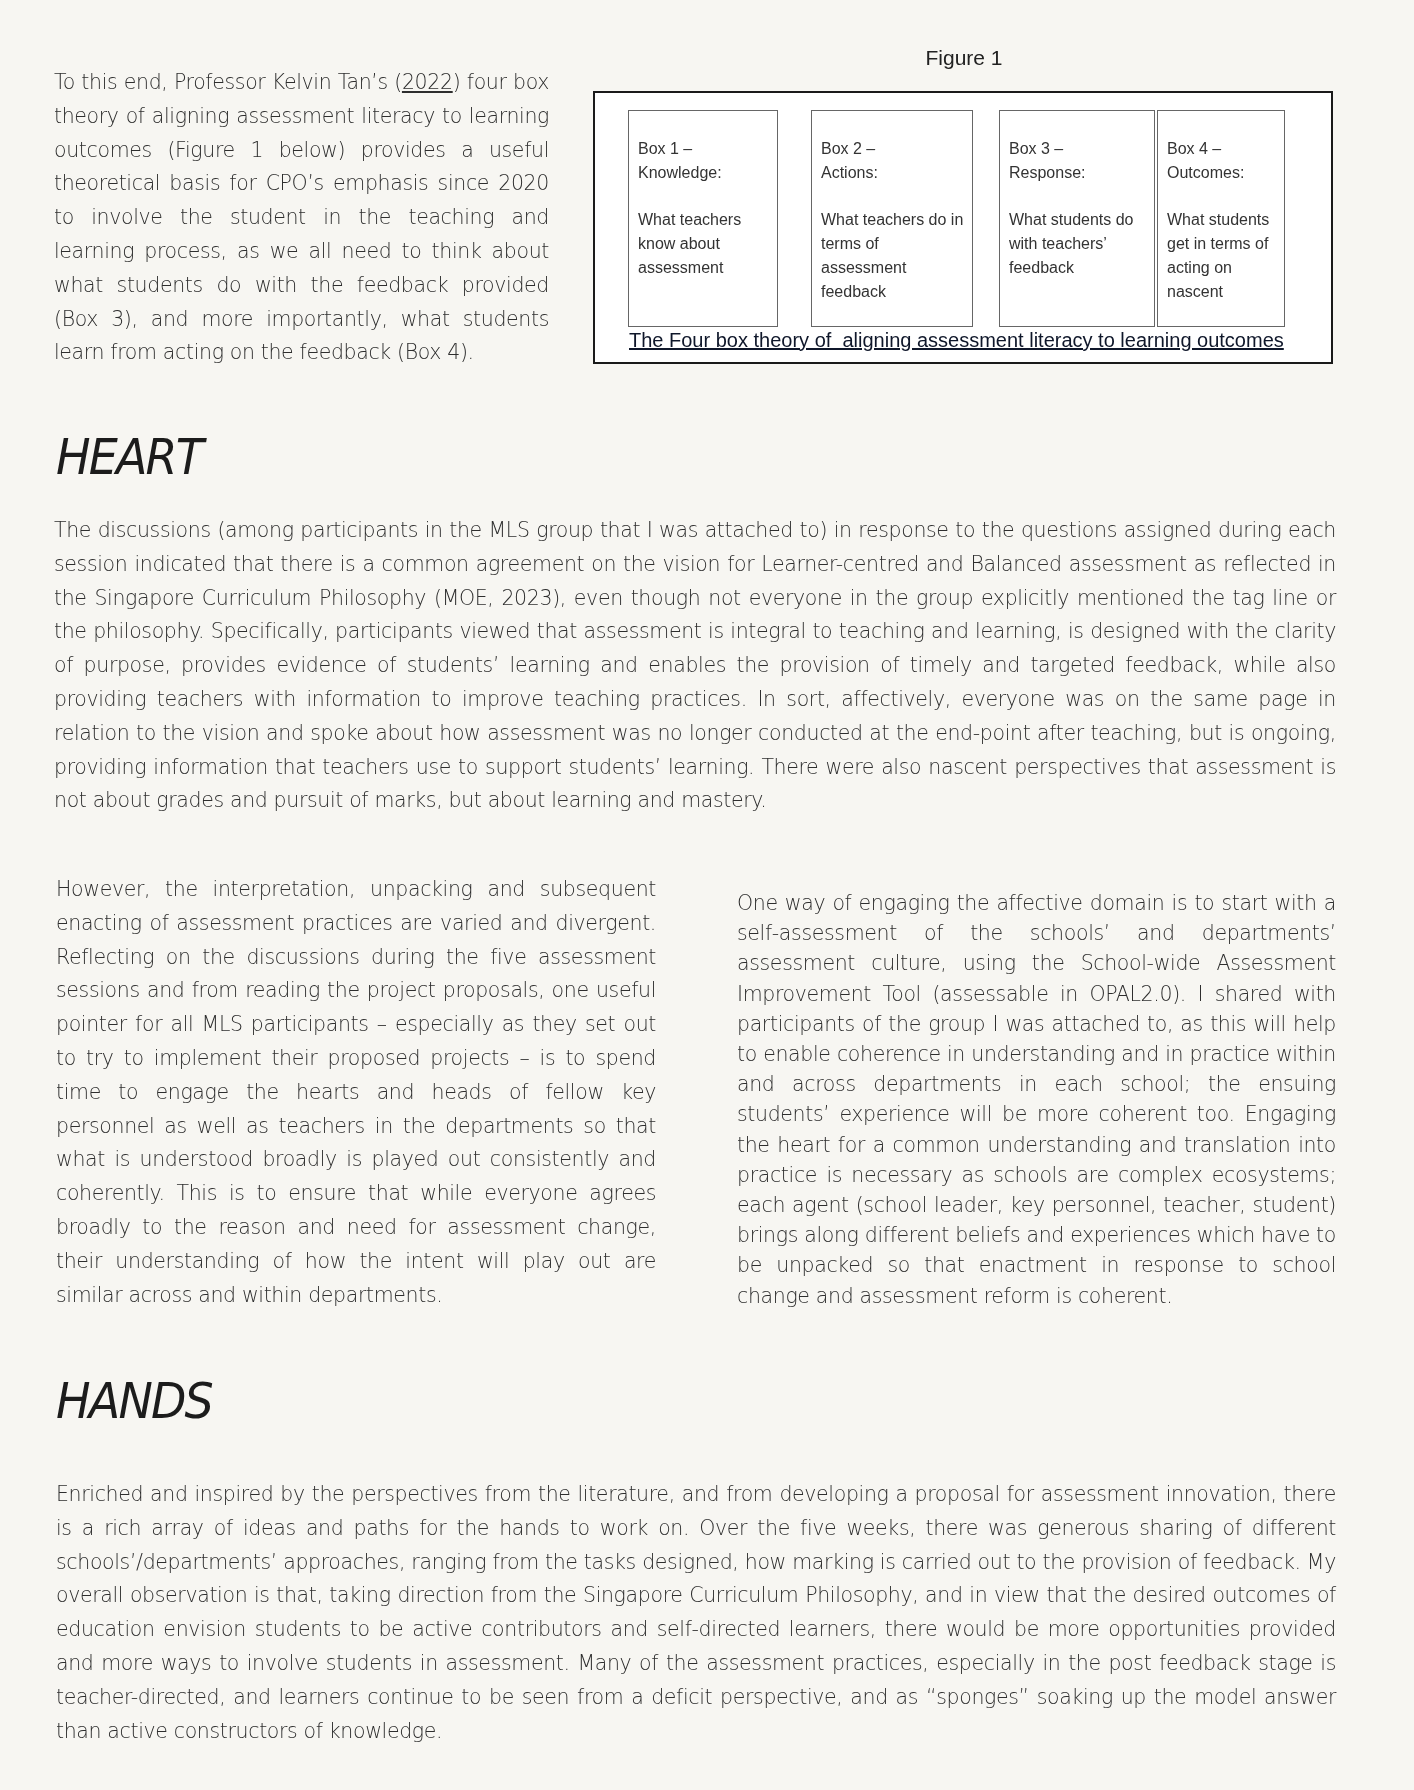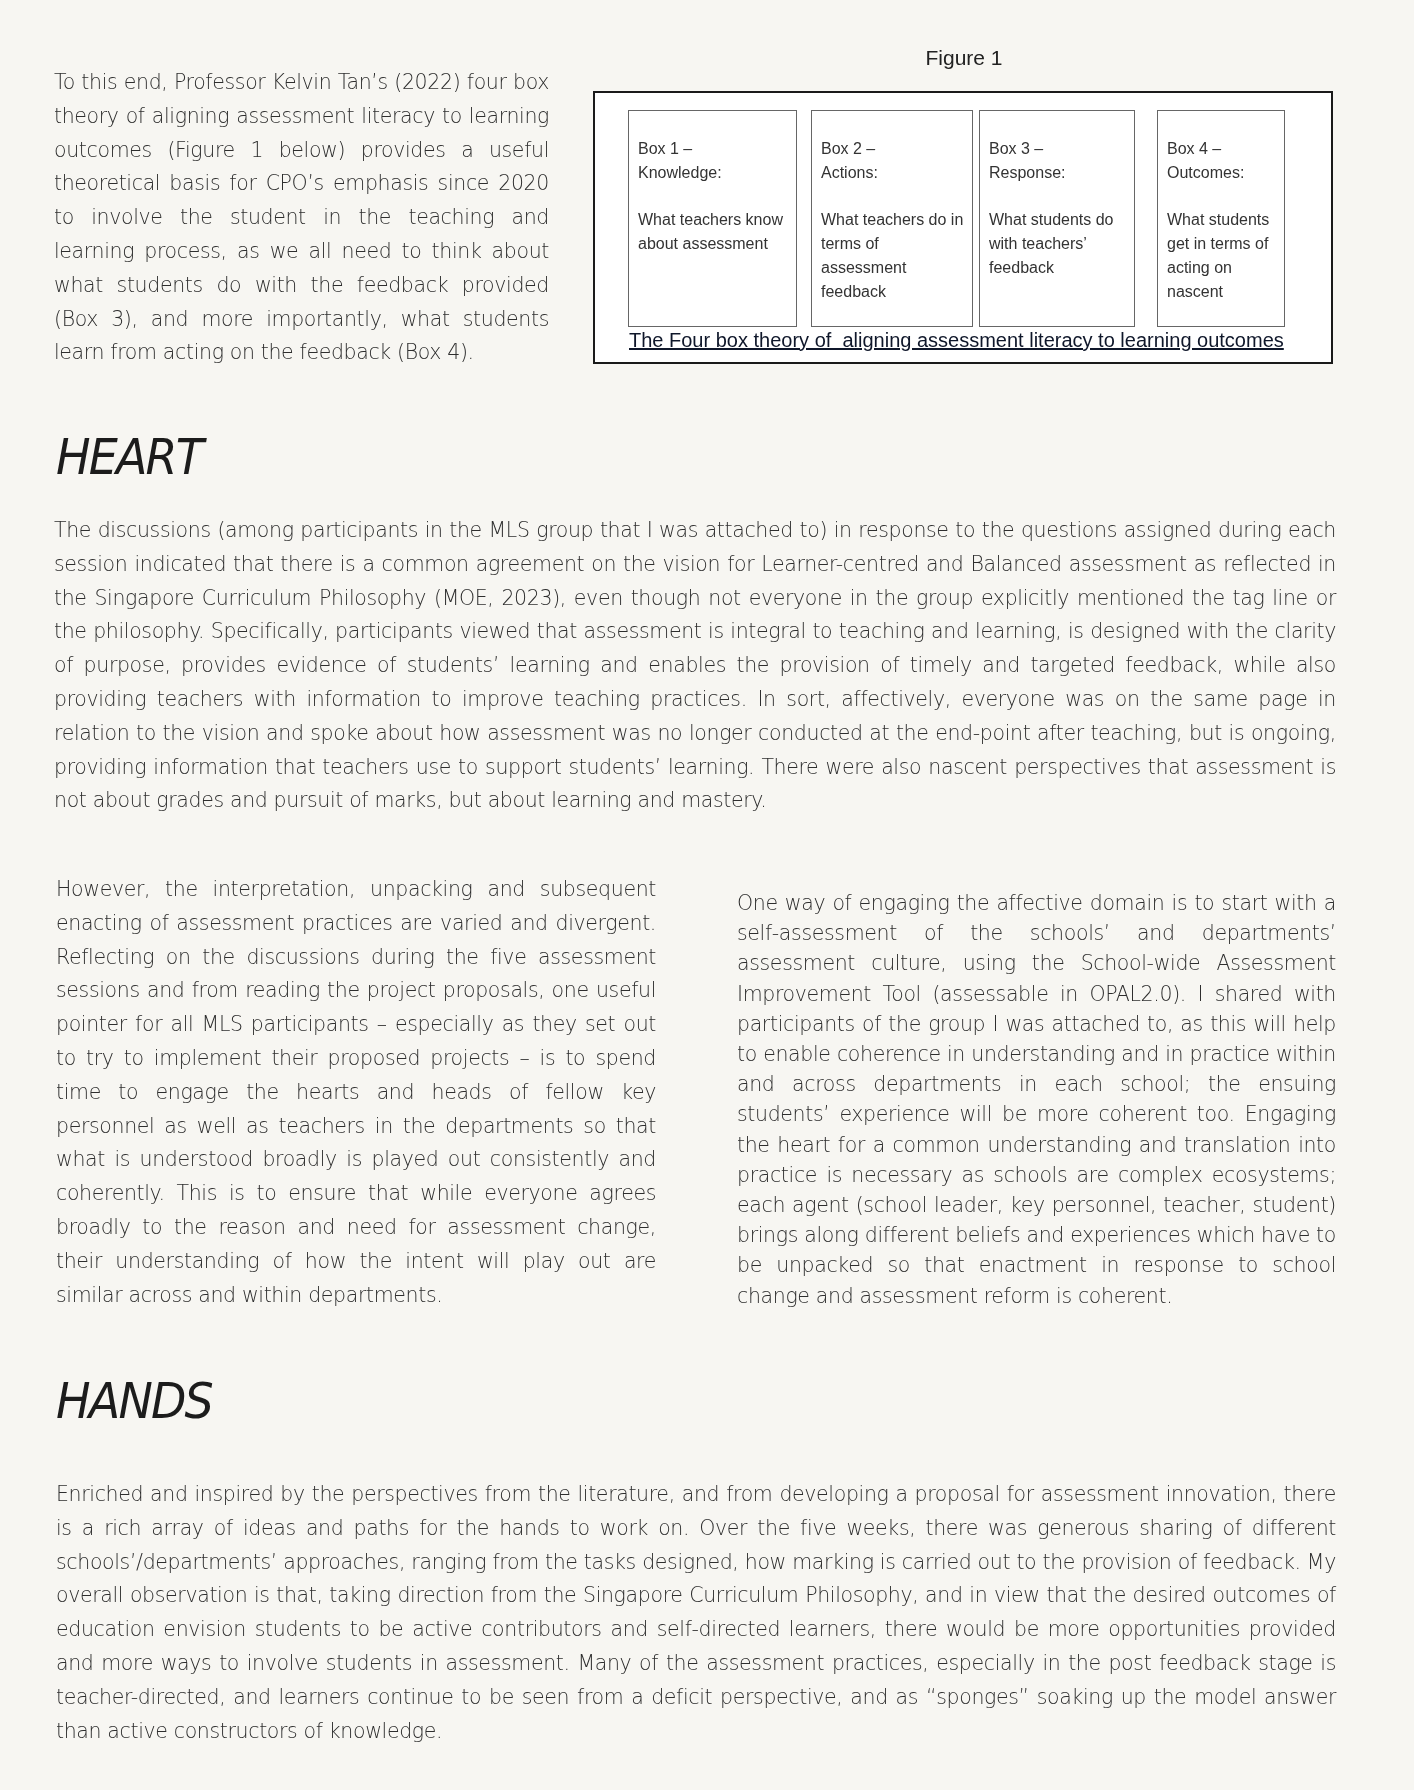--- a/index.html
+++ b/index.html
@@ -15,21 +15,21 @@
   .para {
     position: absolute;
     font-size: 20.5px;
     line-height: 33.8px;
     text-align: justify;
     font-weight: 300;
     letter-spacing: -0.35px;
     margin: 0;
     color: #2e2e2e;
   }
-  .para .u { }
+  .para .u { text-decoration: underline; }
   #intro { left: 54px; top: 66px; width: 495px; }
 
   #figure-caption {
     position: absolute;
     left: 594px; top: 46px; width: 740px;
     text-align: center;
     font-family: "Liberation Sans", sans-serif;
     font-size: 21px;
     color: #222;
   }
@@ -48,23 +48,23 @@
     border: 1.5px solid #666;
     box-sizing: border-box;
     padding: 26px 8px 0 9px;
     font-family: "Liberation Sans", sans-serif;
     font-size: 16px;
     line-height: 24px;
     color: #333;
   }
   .fbox .title { display: block; }
   .fbox .desc { display: block; margin-top: 23px; }
-  #box-1 { left: 33px; width: 169px; }
+  #box-1 { left: 33px; width: 150px; }
   #box-2 { left: 216px; width: 162px; }
-  #box-3 { left: 384px; width: 156px; }
+  #box-3 { left: 404px; width: 156px; }
   #box-4 { left: 562px; width: 128px; }
   #figure-subcaption {
     position: absolute;
     left: 34px; top: 236px;
     font-family: "Liberation Sans", sans-serif;
     font-size: 20px;
     text-decoration: underline;
     color: #0f172a;
     white-space: pre;
   }

